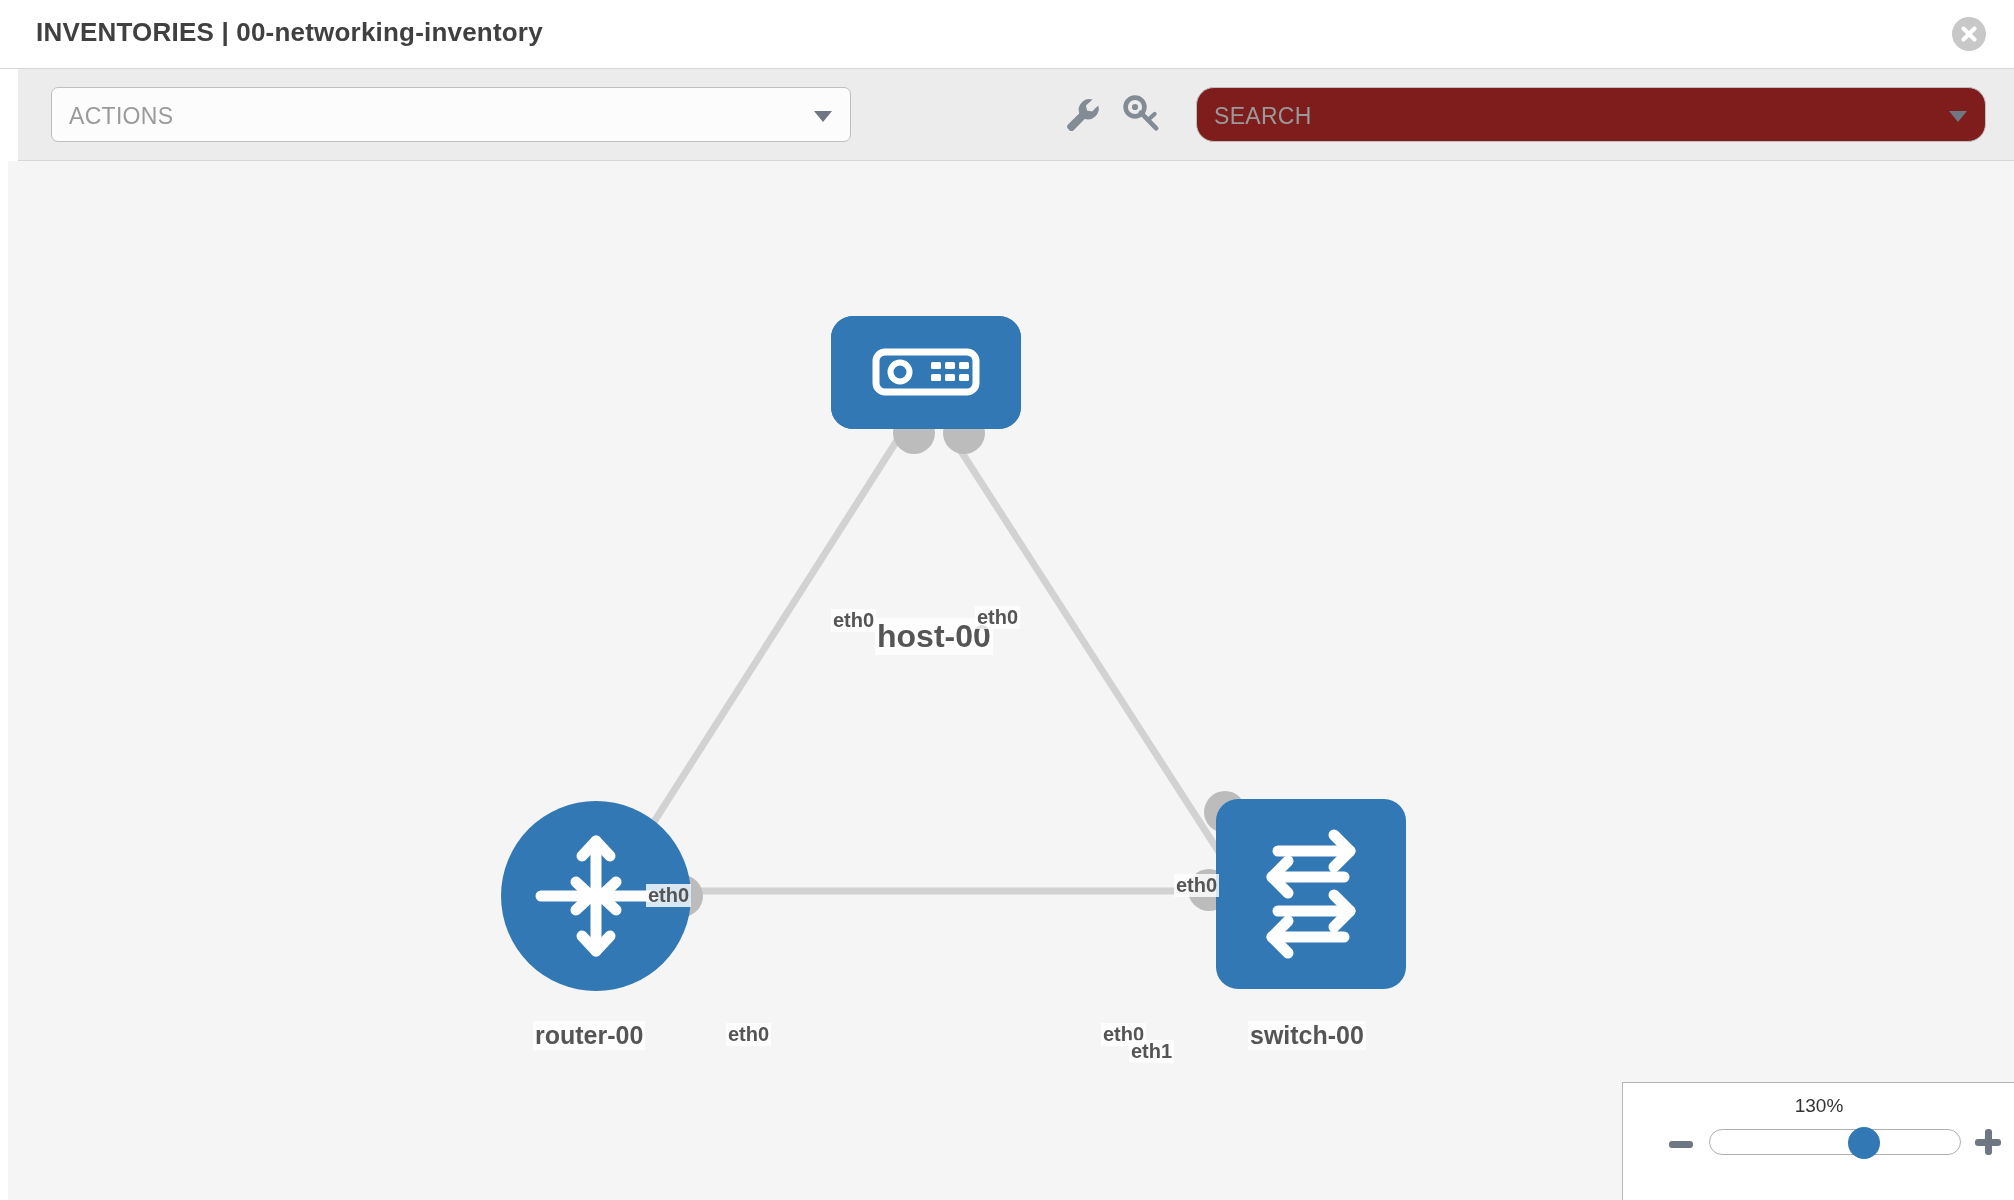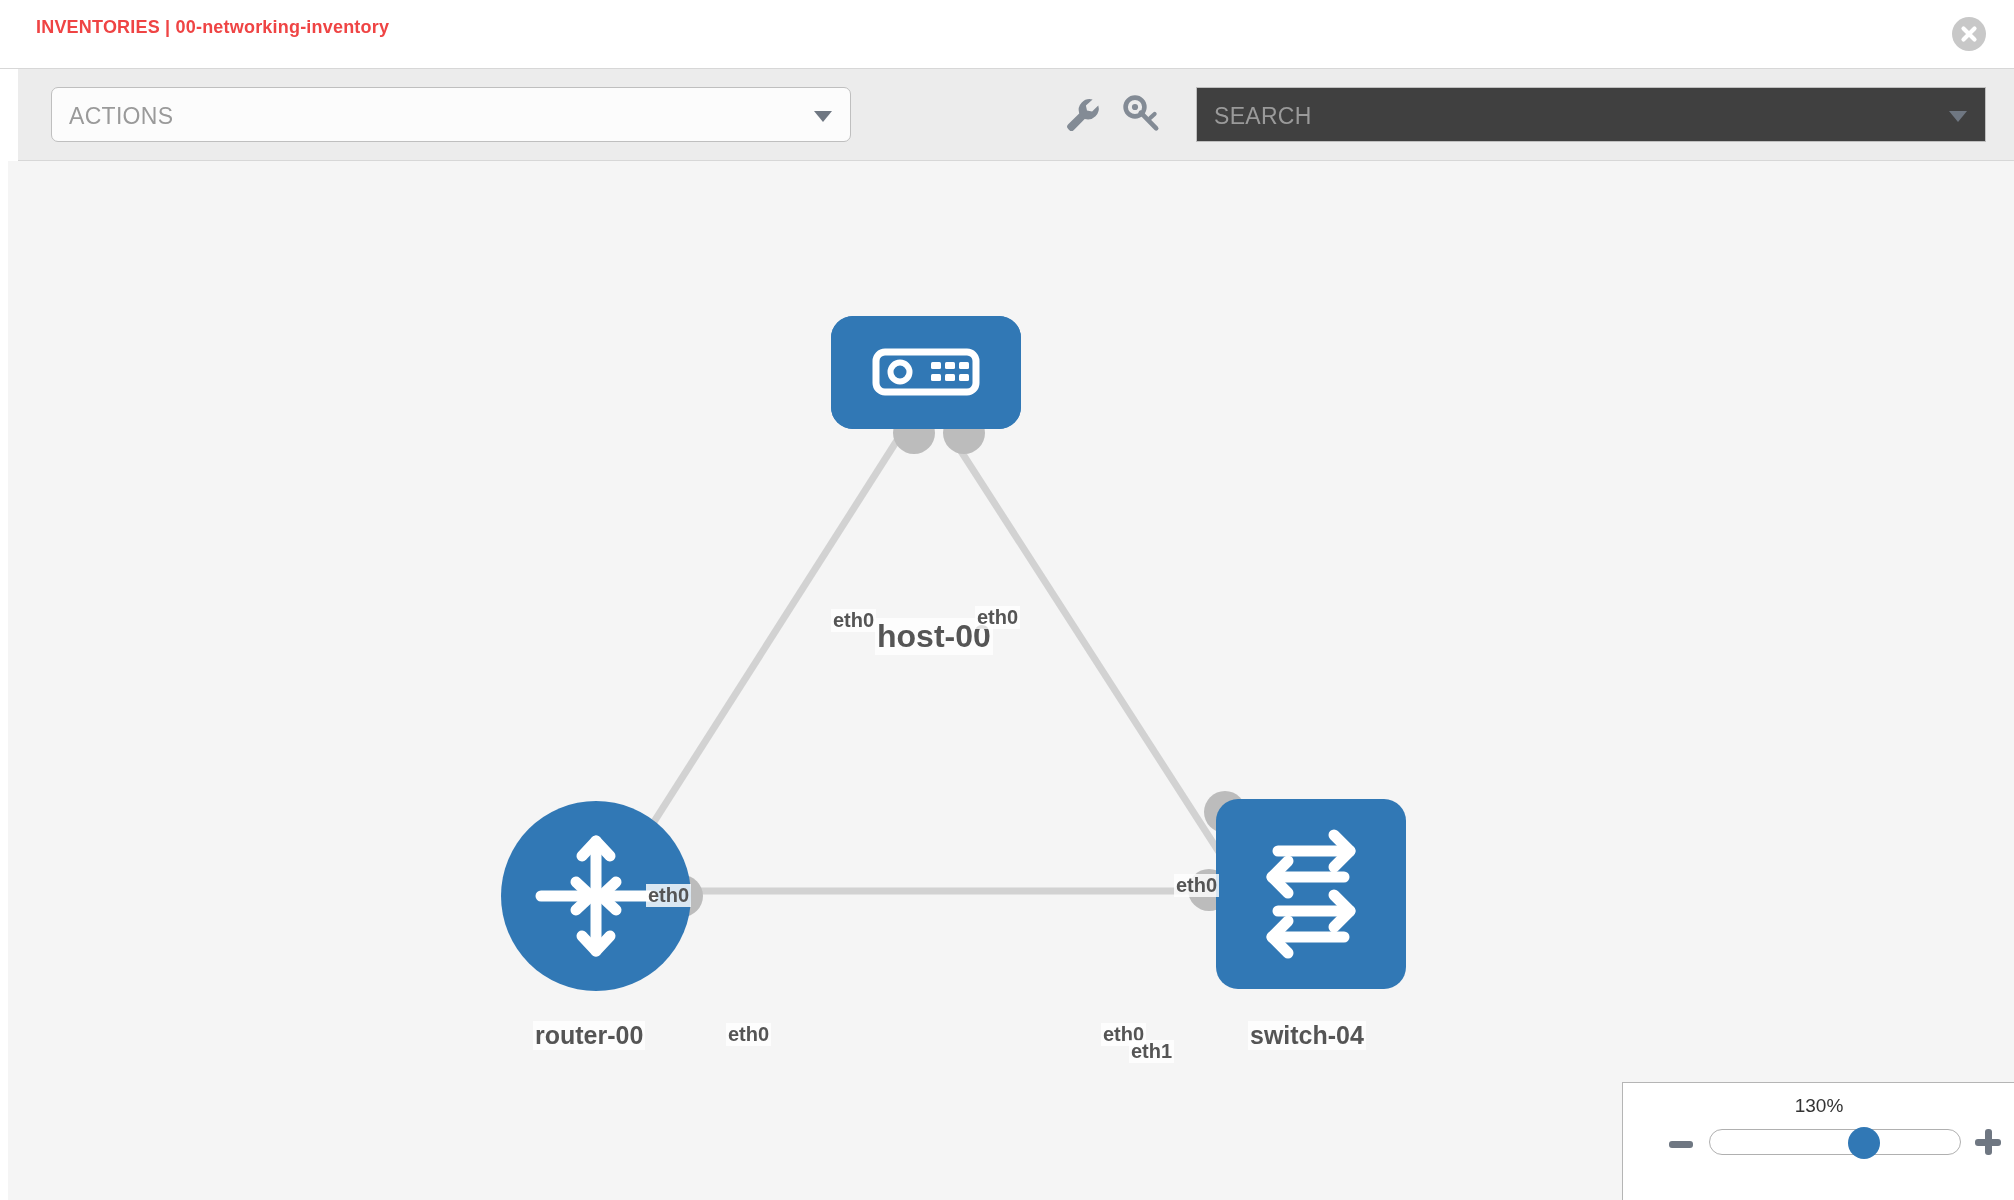--- a/index.html
+++ b/index.html
@@ -22,23 +22,23 @@
     width: 2014px;
     height: 69px;
     background: #ffffff;
     border-bottom: 1px solid #d7d7d7;
     box-sizing: border-box;
   }
   .page-title {
     position: absolute;
     left: 36px;
     top: 17px;
-    font-size: 18px;
+    font-size: 26px;
     font-weight: bold;
-    color: #ef4444;
+    color: #404040;
     letter-spacing: 0.2px;
     white-space: nowrap;
   }
   .close-btn {
     position: absolute;
     right: 28px;
     top: 17px;
     width: 34px;
     height: 34px;
     border-radius: 50%;
@@ -94,23 +94,23 @@
     cursor: pointer;
   }
   .tool-icon.wrench { left: 1041px; }
   .tool-icon.key    { left: 1100px; }
   .search-select {
     position: absolute;
     left: 1178px;
     top: 18px;
     width: 790px;
     height: 55px;
-    background: #404040;
+    background: #7f1d1d;
     border: 1px solid #bfbfbf;
-    border-radius: 0;
+    border-radius: 18px;
     box-sizing: border-box;
     cursor: text;
   }
   .search-select .sel-label {
     position: absolute;
     left: 17px;
     top: 15px;
     font-size: 23px;
     color: #9a9a9a;
     letter-spacing: 0.3px;
@@ -374,21 +374,21 @@
 
         <path d="M98 108 L26 108"></path>
         <path d="M42 92 L26 108 L42 124"></path>
       </g>
     </svg>
   </div>
   <div class="edge-label" style="left:1166px; top:713px;">eth0</div>
 
   <div class="edge-label" style="left:1093px; top:862px;">eth0</div>
   <div class="edge-label" style="left:1121px; top:862px;margin-top:17px;">eth1</div>
-  <div class="node-label" style="left:1240px; top:838px;">switch-04</div>
+  <div class="node-label" style="left:1240px; top:838px;">switch-00</div>
 
 </div>
 
 <div class="zoom-panel">
   <div class="zoom-value">130%</div>
   <div class="zoom-minus"></div>
   <div class="zoom-track"></div>
   <div class="zoom-thumb" style="left: 224.6px;"></div>
   <div class="zoom-plus"></div>
 </div>

